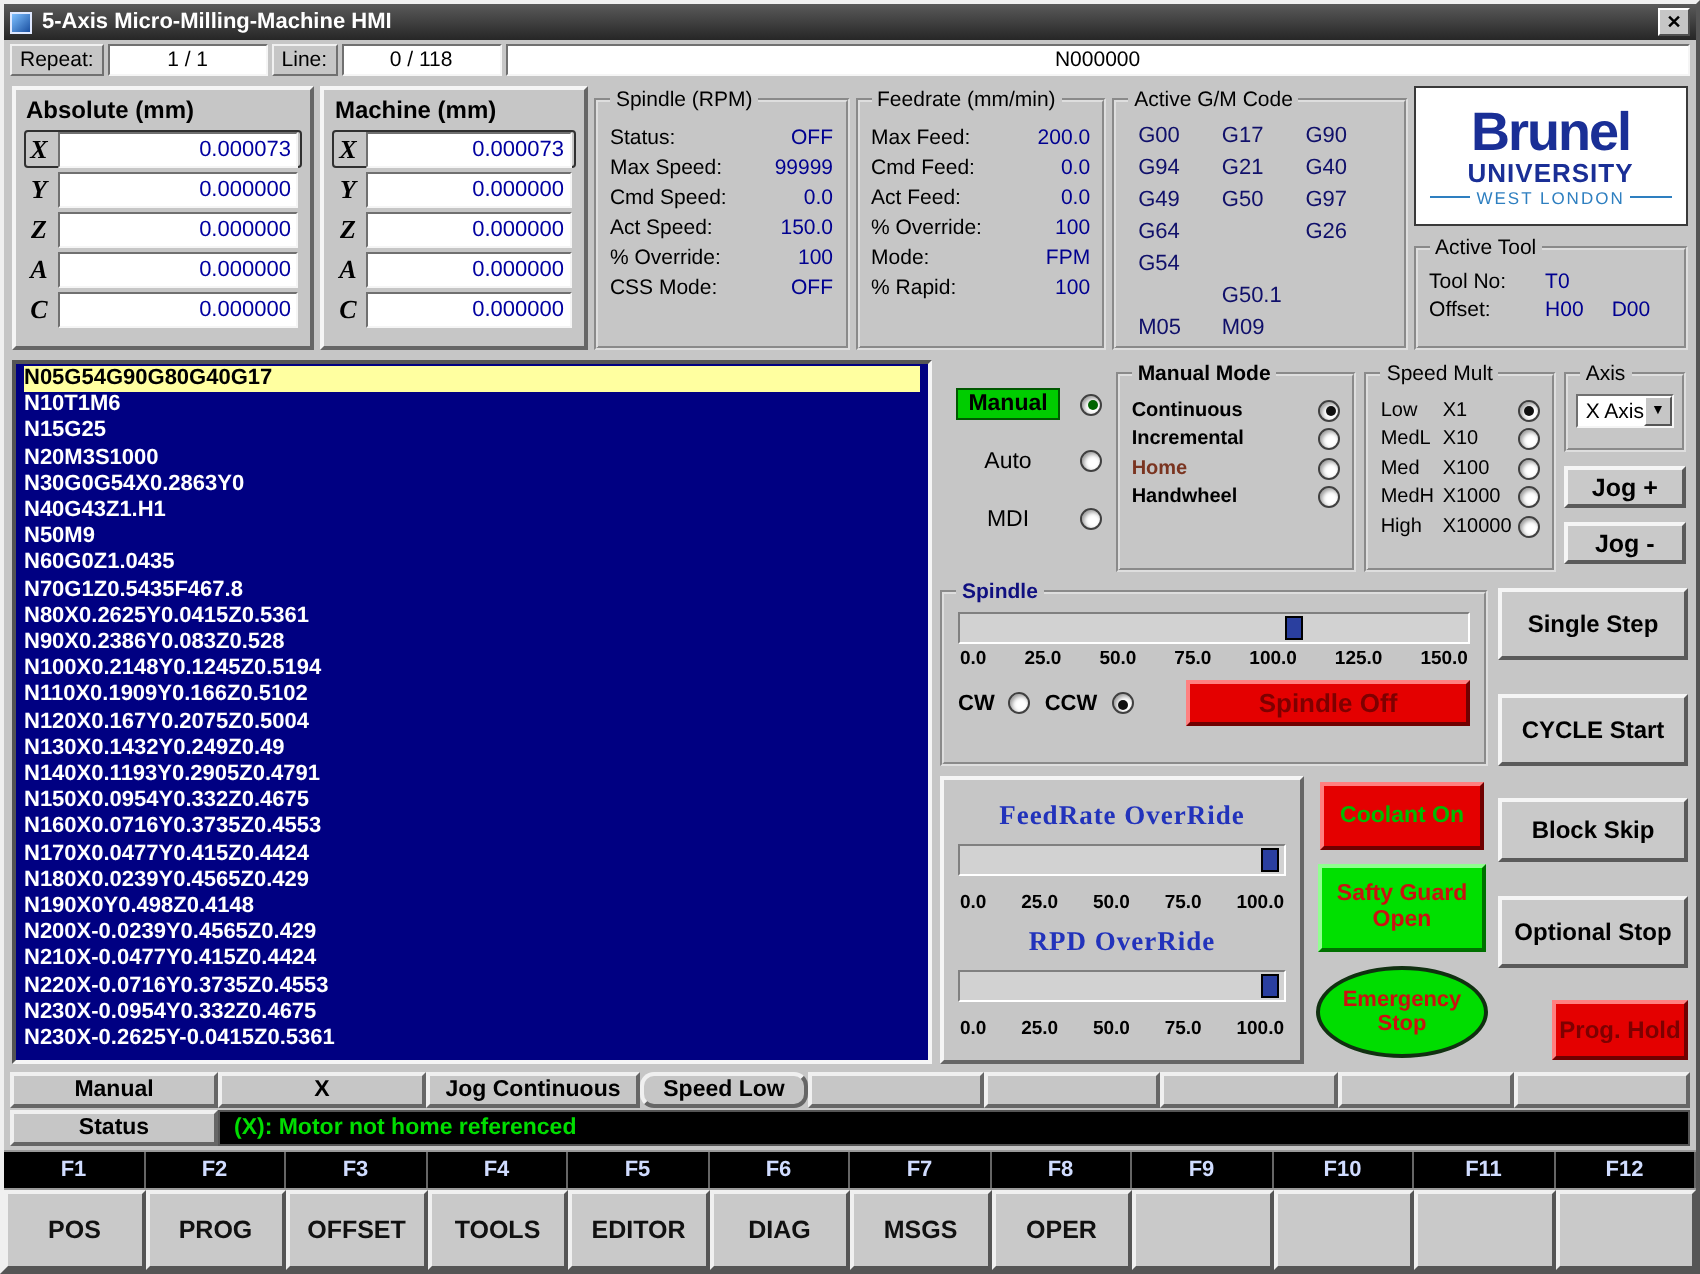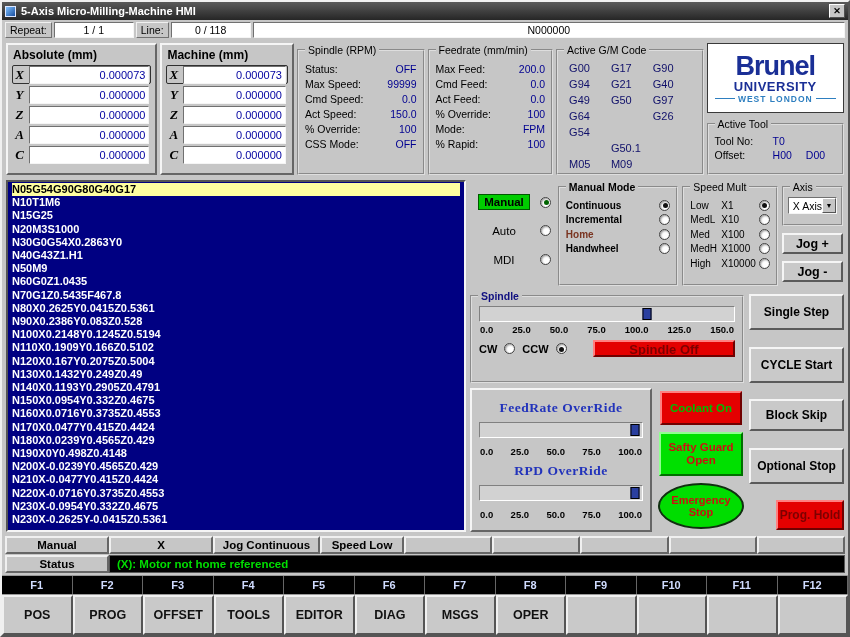--- a/index.html
+++ b/index.html
@@ -42,21 +42,21 @@
   .info-value{color:#000090;}
 
   .gm-panel{width:148px;}
   .gm-grid{display:grid;grid-template-columns:1fr 1fr 1fr;row-gap:2px;padding:2px 2px 0 6px;}
   .gm-code{font-size:11px;color:#10106a;height:14px;white-space:nowrap;}
 
   .top-right{width:138px;display:flex;flex-direction:column;gap:4px;}
   .brunel{flex:1;background:#fff;border:1px solid #3a3a3a;display:flex;flex-direction:column;align-items:center;justify-content:center;padding:2px 4px;}
   .brunel-name{color:#1a2f96;font-weight:bold;font-size:27px;line-height:27px;letter-spacing:-1px;}
   .brunel-univ{color:#1a2f96;font-weight:bold;font-size:13px;line-height:14px;letter-spacing:0.5px;}
-  .brunel-wl{width:100%;display:flex;align-items:center;color:#2e7fc0;font-weight:bold;font-size:8.5px;letter-spacing:1px;white-space:nowrap;justify-content:center;}
+  .brunel-wl{width:100%;display:flex;align-items:center;color:#2e7fc0;font-weight:normal;font-size:8.5px;letter-spacing:1px;white-space:nowrap;justify-content:center;}
   .brunel-wl::before,.brunel-wl::after{content:"";height:1px;background:#2e7fc0;flex:1;margin:0 3px;}
   .tool-panel{height:52px;padding:8px 6px 2px;}
   .tool-row{display:flex;align-items:center;font-size:10.5px;margin:2px 0;gap:14px;}
   .tool-row .lbl{width:44px;}
 
   
   .middle-section{flex:1;min-height:0;display:flex;gap:4px;padding:2px 4px 3px;}
   .gcode-panel{width:460px;background:#000082;border:2px solid;border-color:#555 #f5f5f5 #f5f5f5 #555;padding:1px 4px;overflow:hidden;}
   .gcode-line{color:#fff;font-size:11px;font-weight:bold;line-height:13.2px;white-space:nowrap;}
   .gcode-line[data-index="0"]{background:#ffffa0;color:#000;}
@@ -91,21 +91,21 @@
   .ctrl-main{flex:1;display:flex;gap:5px;margin-top:4px;min-height:0;}
   .ctrl-left{flex:1;display:flex;flex-direction:column;min-width:0;}
   .spindle-box{flex:none;height:88px;padding:9px 7px 2px;margin-top:5px;}
   .legend-blue{color:#101080;font-weight:bold;}
   .slider{position:relative;height:16px;background:#d2d2d2;border:1px solid;border-color:#808080 #fff #fff #808080;}
   .slider-rail{position:absolute;left:7px;right:7px;top:0;height:100%;}
   .slider-thumb{position:absolute;top:1px;width:9px;height:12px;background:#2a3f9f;border:1px solid #000;transform:translateX(-50%);}
   .ticks{display:flex;justify-content:space-between;font-size:9.5px;font-weight:bold;margin-top:2px;padding:0 1px;}
   .spin-bottom{display:flex;align-items:center;gap:7px;margin-top:5px;}
   .dir-label{font-weight:bold;font-size:11px;}
-  .spindle-off{margin-left:auto;width:142px;height:17px;background:#e40000;color:#7d0000;font-weight:bold;font-size:13px;border-color:#ff8080 #700000 #700000 #ff8080;}
+  .spindle-off{margin-left:auto;width:142px;height:23px;background:#e40000;color:#7d0000;font-weight:bold;font-size:13px;border-color:#ff8080 #700000 #700000 #ff8080;}
 
   .ctrl-lower{flex:1;display:flex;gap:6px;margin-top:5px;min-height:0;}
   .ov-panel{width:226px;padding:4px 7px;display:flex;flex-direction:column;justify-content:space-evenly;}
   .ov-title{font-family:"Liberation Serif",serif;color:#2233bb;font-weight:bold;font-size:13.5px;text-align:center;letter-spacing:0.5px;}
   .mid-btn-col{flex:1;display:flex;flex-direction:column;align-items:center;justify-content:space-between;padding:3px 0;}
   .coolant{width:82px;height:34px;background:#e40000;color:#00bb00;font-weight:bold;font-size:11.5px;border-color:#ff8080 #700000 #700000 #ff8080;}
   .safety{width:84px;height:44px;background:#00e000;color:#cc1010;font-weight:bold;font-size:11.5px;line-height:13px;border-color:#90ff90 #007000 #007000 #90ff90;}
   .estop{width:86px;height:46px;border-radius:50%;background:#00dd00;border:2px solid #103010;color:#cc1010;font-weight:bold;font-size:11px;line-height:12px;cursor:pointer;font-family:inherit;}
 
   .right-btn-col{width:95px;display:flex;flex-direction:column;justify-content:space-between;padding:4px 0 2px;}
@@ -113,21 +113,21 @@
   .block-skip{height:32px;}
   .prog-hold{height:30px;background:#e40000;color:#7d0000;border-color:#ff8080 #700000 #700000 #ff8080;margin-left:27px;}
 
   
   .status-rows{flex:none;padding:1px 3px;}
   .status-row1,.status-row2{display:flex;height:18px;margin-bottom:1px;}
   .status-cell{border:2px solid;border-color:#f0f0f0 #666 #666 #f0f0f0;background:#c6c6c6;font-weight:bold;font-size:11.5px;display:flex;align-items:center;justify-content:center;flex:1;white-space:nowrap;overflow:hidden;}
   .status-row1 .status-cell[data-index="0"]{flex:0 0 104px;}
   .status-row1 .status-cell[data-index="1"]{flex:0 0 104px;}
   .status-row1 .status-cell[data-index="2"]{flex:0 0 107px;}
-  .status-row1 .status-cell[data-index="3"]{flex:0 0 84px;}
+  .status-row1 .status-cell[data-index="3"]{flex:0 0 84px;border-radius:7px;}
   .status-label{flex:0 0 104px;}
   .status-msg{flex:1;background:#000;color:#00dd00;font-weight:bold;font-size:11.5px;display:flex;align-items:center;padding-left:7px;border:1px solid #555;white-space:nowrap;overflow:hidden;}
 
   
   .fkey-row{flex:none;height:20px;background:#000;display:flex;border-top:1px solid #999;border-bottom:1px solid #999;}
   .fkey-cell{flex:1;color:#d0dcff;font-weight:bold;font-size:11px;display:flex;align-items:center;justify-content:center;border-right:1px solid #666;}
 
   
   .softkey-row{flex:none;height:40px;display:flex;background:#ababab;}
   .softkey{flex:1;border:2px solid;border-color:#f0f0f0 #555 #555 #f0f0f0;background:#c9c9c9;font-weight:bold;font-size:12.5px;color:#111;display:flex;align-items:center;justify-content:center;cursor:pointer;white-space:nowrap;overflow:hidden;}

